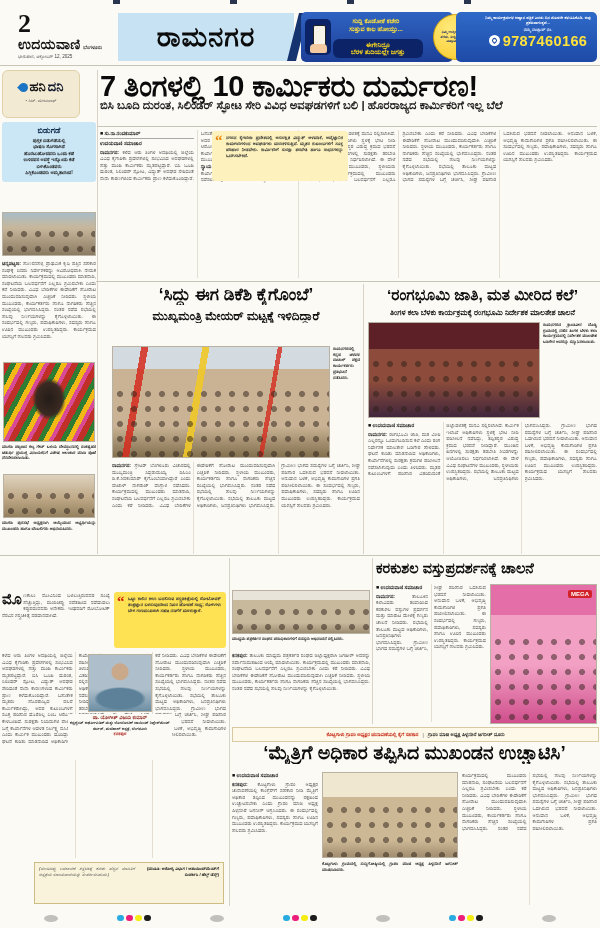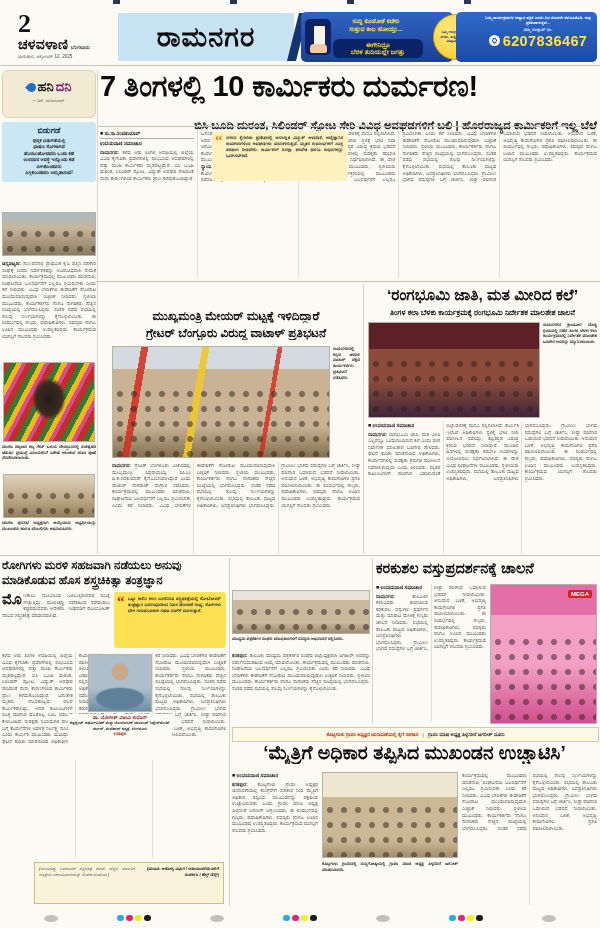--- a/index.html
+++ b/index.html
@@ -50,21 +50,21 @@
   
   .qbox{position:absolute;background:#fdf2bd;border-radius:3px;padding:4px 5px 4px 14px;box-sizing:border-box;overflow:hidden;}
   .qbox.bright{background:#ffe254;}
   .qmark{position:absolute;left:3px;top:1px;font-size:15px;font-weight:bold;color:#e8820a;font-family:"Liberation Serif",serif;}
   .qbox.bright .qmark{color:#d21c0c;}
   .qtext{font-size:4.6px;line-height:6px;font-weight:bold;color:#333;text-align:justify;}
   .hani{background:#f3ead3;border:1px solid #e0d1a8;border-radius:6px;text-align:center;padding-top:8px;box-sizing:border-box;}
   .hani-row{display:flex;align-items:center;justify-content:center;gap:2px;}
   .drop-icon{width:9px;height:9px;background:#1b74c4;border-radius:0 50% 50% 50%;transform:rotate(-45deg);}
   .hani-t1{font-weight:bold;font-size:13px;color:#101010;}
-  .hani-t2{font-weight:bold;font-size:13px;color:#701a75;}
+  .hani-t2{font-weight:bold;font-size:13px;color:#0f172a;}
   .hani-author{font-size:4.4px;color:#444;margin-top:3px;}
   .poem{background:#cbe7f6;border-radius:3px;text-align:center;padding-top:4px;box-sizing:border-box;}
   .poem-title{font-weight:bold;font-size:8px;color:#0d2a4a;margin-bottom:2px;}
   .poem-line{font-size:4.8px;line-height:6.4px;color:#222;font-weight:bold;}
   .notebox{position:absolute;background:#f8f3da;border:1px solid #cdbd85;display:flex;gap:4px;padding:3px 4px;box-sizing:border-box;}
   .note-l{font-size:4.3px;line-height:5.6px;color:#444;font-style:italic;text-align:justify;flex:1.2;}
   .note-r{font-size:4.3px;line-height:5.6px;color:#111;font-weight:bold;text-align:right;flex:1;}
   .kicker{position:absolute;background:#fdf8e7;border:1px solid #d9c9a3;display:flex;align-items:center;justify-content:center;gap:4px;font-size:5px;font-weight:bold;overflow:hidden;white-space:nowrap;}
   .kick-red{color:#c21807;}
   .kick-sep{color:#999;}
@@ -109,21 +109,21 @@
 <div class="page">
 
   <div class="tick" style="left:113px;"></div>
   <div class="tick" style="left:230px;"></div>
   <div class="tick" style="left:347px;"></div>
   <div class="tick" style="left:464px;"></div>
 
   <div class="abs" style="left:18px;top:12px;width:100px;height:50px;">
     <div class="pagenum">2</div>
     <div style="display:flex;align-items:baseline;gap:3px;">
-      <span class="mast-title">ಚಳವಳಾಣಿ</span>
+      <span class="mast-title">ಉದಯವಾಣಿ</span>
       <span class="mast-ed">ಬೆಂಗಳೂರು</span>
     </div>
     <div class="mast-date">ಭಾನುವಾರ, ಅಕ್ಟೋಬರ್ 12, 2025</div>
   </div>
 
   <div class="abs strip" style="left:118px;top:13px;width:176px;height:48px;justify-content:center;">
     <span class="strip-title">ರಾಮನಗರ</span>
   </div>
   <div class="abs strip-flag" style="left:293px;top:13px;width:9px;height:48px;"></div>
 
@@ -140,48 +140,48 @@
     <div class="bubble" style="right:-26px;top:2px;width:46px;height:46px;">
       <span>ನಿಮ್ಮ ಆಸಕ್ತಿಕರ ಫೋಟೋ ತೆಗೆದು, ಸುದ್ದಿ ಟೈಪ್ ಮಾಡಿ ವಾಟ್ಸಾಪ್ ಮಾಡಿ</span>
     </div>
   </div>
 
   <div class="abs ad2" style="left:456px;top:12px;width:141px;height:50px;padding:3px 3px 3px 26px;box-sizing:border-box;">
     <div class="ad2-text">ನಿಮ್ಮ ಕಾರ್ಯಕ್ರಮಗಳ ಆಹ್ವಾನ ಪತ್ರಿಕೆ ಎರಡು ದಿನ ಮೊದಲೇ ಕಳುಹಿಸಿಕೊಡಿ. ಅವು ಪ್ರಕಟವಾಗುತ್ತವೆ...</div>
     <div class="ad2-label" style="margin-top:1px;">ನಮ್ಮ ವಾಟ್ಸಾಪ್ ನಂ.</div>
     <div class="phone-row" style="margin-top:1px;">
       <span class="wa-icon"></span>
-      <span class="phone-num">6207836467</span>
+      <span class="phone-num">9787460166</span>
     </div>
   </div>
 
   <div class="rule" style="left:0;top:65px;width:600px;height:1px;"></div>
 
   <div class="abs lead-hl" style="left:100px;top:70px;width:497px;height:36px;">7 ತಿಂಗಳಲ್ಲಿ 10 ಕಾರ್ಮಿಕರು ದುರ್ಮರಣ!</div>
-  <div class="abs lead-sub" style="left:100px;top:119px;width:497px;height:15px;text-align:right;">ಬಿಸಿ ಬೂದಿ ದುರಂತ, ಸಿಲಿಂಡರ್ ಸ್ಫೋಟ ಸೇರಿ ವಿವಿಧ ಅವಘಡಗಳಿಗೆ ಬಲಿ | ಹೊರರಾಜ್ಯದ ಕಾರ್ಮಿಕರಿಗೆ ಇಲ್ಲ ಬೆಲೆ</div>
+  <div class="abs lead-sub" style="left:100px;top:99px;width:497px;height:15px;">ಬಿಸಿ ಬೂದಿ ದುರಂತ, ಸಿಲಿಂಡರ್ ಸ್ಫೋಟ ಸೇರಿ ವಿವಿಧ ಅವಘಡಗಳಿಗೆ ಬಲಿ | ಹೊರರಾಜ್ಯದ ಕಾರ್ಮಿಕರಿಗೆ ಇಲ್ಲ ಬೆಲೆ</div>
   <div class="rule" style="left:98px;top:126px;width:499px;height:1px;"></div>
 
   <div class="abs bt cols5" style="left:100px;top:130px;width:497px;height:148px;">
     <span class="byline">■ ಸು.ನಾ.ನಂದಕುಮಾರ್</span>
     <span class="agency">ಉದಯವಾಣಿ ಸಮಾಚಾರ</span>
     <span class="dl">ರಾಮನಗರ:</span>
     <span>ಕಳೆದ ಆರು ತಿಂಗಳ ಅವಧಿಯಲ್ಲಿ ಜಿಲ್ಲೆಯ ವಿವಿಧ ಕೈಗಾರಿಕಾ ಪ್ರದೇಶಗಳಲ್ಲಿ ಸಂಭವಿಸಿದ ಅವಘಡಗಳಲ್ಲಿ ಹತ್ತು ಮಂದಿ ಕಾರ್ಮಿಕರು ಮೃತಪಟ್ಟಿದ್ದಾರೆ. ಬಿಸಿ ಬೂದಿ ದುರಂತ, ಸಿಲಿಂಡರ್ ಸ್ಫೋಟ, ವಿದ್ಯುತ್ ಅವಘಡ ಸೇರಿದಂತೆ ನಾನಾ ಕಾರಣಗಳಿಂದ ಕಾರ್ಮಿಕರು ಪ್ರಾಣ ಕಳೆದುಕೊಂಡಿದ್ದಾರೆ. ಬಹುತೇಕ ಮೃತರು ಹೊರರಾಜ್ಯದ ವಲಸೆ ಕಾರ್ಮಿಕರಾಗಿದ್ದು, ಅವರ ಕುಟುಂಬಗಳಿಗೆ ಸೂಕ್ತ ಪರಿಹಾರ ದೊರೆತಿಲ್ಲ ಎಂಬ ಆರೋಪ ಕೇಳಿಬಂದಿದೆ. ಸುರಕ್ಷತಾ ನಿಯಮಗಳ ಪಾಲನೆ ಬಗ್ಗೆ ಕಾರ್ಖಾನೆಗಳ ಆಡಳಿತ ನಿರ್ಲಕ್ಷ್ಯ ವಹಿಸಿದೆ ಎಂದು ಕಾರ್ಮಿಕ ಮುಖಂಡರು ದೂರಿದ್ದಾರೆ.</span>
     <span class="xhead">ಹೊರರಾಜ್ಯದವರಿಗೆ ಸಿಗದ ನ್ಯಾಯ:</span>
     <span>ಘಟನೆ ಕುರಿತು ಮಾತನಾಡಿದ ಅಧಿಕಾರಿಗಳು, ಕಾರ್ಖಾನೆಗಳಲ್ಲಿ ಸುರಕ್ಷತಾ ಕ್ರಮಗಳ ಪರಿಶೀಲನೆ ನಡೆಸಲಾಗುವುದು ಎಂದು ತಿಳಿಸಿದರು. ಮೃತರ ಕುಟುಂಬಗಳಿಗೆ ಪರಿಹಾರ ವಿತರಿಸುವಂತೆ ಜಿಲ್ಲಾಡಳಿತಕ್ಕೆ ಮನವಿ ಸಲ್ಲಿಸಲಾಗಿದೆ. ಕಾರ್ಮಿಕ ಇಲಾಖೆ ಅಧಿಕಾರಿಗಳು ಸ್ಥಳಕ್ಕೆ ಭೇಟಿ ನೀಡಿ ಪರಿಶೀಲನೆ ನಡೆಸಿದ್ದು, ತಪ್ಪಿತಸ್ಥರ ವಿರುದ್ಧ ಕ್ರಮದ ಭರವಸೆ ನೀಡಿದ್ದಾರೆ. ಮುಂದಿನ ದಿನಗಳಲ್ಲಿ ಸುರಕ್ಷತಾ ತರಬೇತಿ ಶಿಬಿರಗಳನ್ನು ಆಯೋಜಿಸಲು ನಿರ್ಧರಿಸಲಾಗಿದೆ. ಈ ವೇಳೆ ವಿವಿಧ ಸಂಘಟನೆಗಳ ಮುಖಂಡರು, ಸ್ಥಳೀಯರು ಉಪಸ್ಥಿತರಿದ್ದರು.</span>
     <span>ಕಾರ್ಯಕ್ರಮದಲ್ಲಿ ಮುಖಂಡರು ಮಾತನಾಡಿ, ಸಂಘಟನೆಯ ಬಲವರ್ಧನೆಗೆ ಎಲ್ಲರೂ ಶ್ರಮಿಸಬೇಕು ಎಂದು ಕರೆ ನೀಡಿದರು. ವಿವಿಧ ಬೇಡಿಕೆಗಳ ಈಡೇರಿಕೆಗೆ ಹೋರಾಟ ಮುಂದುವರಿಸುವುದಾಗಿ ಎಚ್ಚರಿಕೆ ನೀಡಿದರು. ಸ್ಥಳೀಯ ಮುಖಂಡರು, ಕಾರ್ಯಕರ್ತರು ಹಾಗೂ ನಾಗರಿಕರು ಹೆಚ್ಚಿನ ಸಂಖ್ಯೆಯಲ್ಲಿ ಭಾಗವಹಿಸಿದ್ದರು. ನಂತರ ನಡೆದ ಸಭೆಯಲ್ಲಿ ಹಲವು ನಿರ್ಣಯಗಳನ್ನು ಕೈಗೊಳ್ಳಲಾಯಿತು.</span>
     <span>ಸಭೆಯಲ್ಲಿ ತಾಲೂಕು ಮಟ್ಟದ ಅಧಿಕಾರಿಗಳು, ಜನಪ್ರತಿನಿಧಿಗಳು ಭಾಗವಹಿಸಿದ್ದರು. ಗ್ರಾಮೀಣ ಭಾಗದ ಸಮಸ್ಯೆಗಳ ಬಗ್ಗೆ ಚರ್ಚಿಸಿ, ಶೀಘ್ರ ಪರಿಹಾರ ಒದಗಿಸುವ ಭರವಸೆ ನೀಡಲಾಯಿತು. ಅನುದಾನ ಬಳಕೆ, ಅಭಿವೃದ್ಧಿ ಕಾಮಗಾರಿಗಳ ಪ್ರಗತಿ ಪರಿಶೀಲಿಸಲಾಯಿತು.</span>
     <span>ಈ ಸಂದರ್ಭದಲ್ಲಿ ಗಣ್ಯರು, ಪದಾಧಿಕಾರಿಗಳು, ಸದಸ್ಯರು ಹಾಗೂ ಊರಿನ ಮುಖಂಡರು ಉಪಸ್ಥಿತರಿದ್ದರು. ಕಾರ್ಯಕ್ರಮದ ಯಶಸ್ಸಿಗೆ ಹಲವರು ಶ್ರಮಿಸಿದರು.</span>
   </div>
 
   <div class="qbox" style="left:212px;top:131px;width:136px;height:50px;">
     <span class="qmark">“</span>
     <div class="qtext">ನಗರದ ಕೈಗಾರಿಕಾ ಪ್ರದೇಶದಲ್ಲಿ ಅಸುರಕ್ಷಿತ ವಿದ್ಯುತ್ ಅಳವಡಿಕೆ, ಅವೈಜ್ಞಾನಿಕ ಕಾಮಗಾರಿಗಳಿಂದ ಅವಘಡಗಳು ಮರುಕಳಿಸುತ್ತಿವೆ. ಮೃತರ ಕುಟುಂಬಗಳಿಗೆ ಸೂಕ್ತ ಪರಿಹಾರ ನೀಡಬೇಕು. ಕಾರ್ಮಿಕರಿಗೆ ಸುರಕ್ಷಾ ತರಬೇತಿ ಹಾಗೂ ಸಾಧನಗಳನ್ನು ಒದಗಿಸಬೇಕಿದೆ.</div>
   </div>
 
-  <div class="abs hani" style="left:2px;top:70px;width:94px;height:48px;">
+  <div class="abs hani" style="left:2px;top:70px;width:78px;height:48px;">
     <div class="hani-row">
       <span class="drop-icon"></span>
       <span class="hani-t1">ಹನಿ</span>
       <span class="hani-t2">ದನಿ</span>
     </div>
     <div class="hani-author">• ಎಚ್. ಮಂಜುನಾಥ್</div>
   </div>
 
   <div class="abs poem" style="left:2px;top:122px;width:94px;height:60px;">
     <div class="poem-title">ಬಿಡುಗಡೆ</div>
@@ -204,22 +204,22 @@
   <div class="photo ph-ganesha" style="left:3px;top:362px;width:92px;height:80px;"></div>
   <div class="abs caption" style="left:2px;top:444px;width:94px;height:28px;">ಮಾಗಡಿ ಪಟ್ಟಣದ ಕಲ್ಯ ಗೇಟ್ ಬಳಿಯ ದೇವಸ್ಥಾನದಲ್ಲಿ ಸಂಕಷ್ಟಹರ ಚತುರ್ಥಿ ಪ್ರಯುಕ್ತ ವಿನಾಯಕನಿಗೆ ವಿಶೇಷ ಅಲಂಕಾರ ಮಾಡಿ ಪೂಜೆ ನೆರವೇರಿಸಲಾಯಿತು.</div>
 
   <div class="photo crowd ph-felicitation" style="left:3px;top:474px;width:92px;height:44px;"></div>
   <div class="abs caption" style="left:2px;top:520px;width:94px;height:32px;">ಮಾಗಡಿ ಪುರಸಭೆ ಅಧ್ಯಕ್ಷರಾಗಿ ಆಯ್ಕೆಯಾದ ಅಭ್ಯರ್ಥಿಯನ್ನು ಮುಖಂಡರು ಹಾಗೂ ಬೆಂಬಲಿಗರು ಅಭಿನಂದಿಸಿದರು.</div>
 
   <div class="vrule" style="left:97px;top:70px;height:484px;"></div>
   <div class="rule" style="left:96px;top:281px;width:504px;height:1px;"></div>
   <div class="vrule" style="left:363px;top:284px;height:270px;"></div>
 
+  <div class="abs hl-m" style="left:112px;top:285px;width:248px;font-size:17px;">‘ಸಿದ್ದು ಈಗ ಡಿಕೆಶಿ ಕೈಗೊಂಬೆ’</div>
   <div class="abs hl-m" style="left:112px;top:309px;width:248px;font-size:12px;">ಮುಖ್ಯಮಂತ್ರಿ ಮೇಯರ್ ಮಟ್ಟಕ್ಕೆ ಇಳಿದಿದ್ದಾರೆ</div>
-  <div class="abs hl-m" style="left:112px;top:326px;width:248px;font-size:12px;">ಗ್ರೇಟರ್ ಬೆಂಗ್ಳೂರು ವಿರುದ್ಧ ವಾಟಾಳ್ ಪ್ರತಿಭಟನೆ</div>
   <div class="photo crowd ph-protest" style="left:112px;top:346px;width:218px;height:112px;"></div>
   <div class="abs caption" style="left:333px;top:346px;width:27px;height:112px;">ರಾಮನಗರದಲ್ಲಿ ಕನ್ನಡ ಚಳವಳಿ ವಾಟಾಳ್ ಪಕ್ಷದ ಕಾರ್ಯಕರ್ತರು ಪ್ರತಿಭಟನೆ ನಡೆಸಿದರು.</div>
   <div class="abs bt cols3" style="left:112px;top:462px;width:248px;height:92px;">
     <span class="dl">ರಾಮನಗರ:</span>
     <span>ಗ್ರೇಟರ್ ಬೆಂಗಳೂರು ವಿಚಾರದಲ್ಲಿ ಮುಖ್ಯಮಂತ್ರಿ ಸಿದ್ದರಾಮಯ್ಯ ಡಿಸಿಎಂ ಡಿ.ಕೆ.ಶಿವಕುಮಾರ್ ಕೈಗೊಂಬೆಯಾಗಿದ್ದಾರೆ ಎಂದು ವಾಟಾಳ್ ನಾಗರಾಜ್ ವಾಗ್ದಾಳಿ ನಡೆಸಿದರು.</span>
     <span>ಕಾರ್ಯಕ್ರಮದಲ್ಲಿ ಮುಖಂಡರು ಮಾತನಾಡಿ, ಸಂಘಟನೆಯ ಬಲವರ್ಧನೆಗೆ ಎಲ್ಲರೂ ಶ್ರಮಿಸಬೇಕು ಎಂದು ಕರೆ ನೀಡಿದರು. ವಿವಿಧ ಬೇಡಿಕೆಗಳ ಈಡೇರಿಕೆಗೆ ಹೋರಾಟ ಮುಂದುವರಿಸುವುದಾಗಿ ಎಚ್ಚರಿಕೆ ನೀಡಿದರು. ಸ್ಥಳೀಯ ಮುಖಂಡರು, ಕಾರ್ಯಕರ್ತರು ಹಾಗೂ ನಾಗರಿಕರು ಹೆಚ್ಚಿನ ಸಂಖ್ಯೆಯಲ್ಲಿ ಭಾಗವಹಿಸಿದ್ದರು. ನಂತರ ನಡೆದ ಸಭೆಯಲ್ಲಿ ಹಲವು ನಿರ್ಣಯಗಳನ್ನು ಕೈಗೊಳ್ಳಲಾಯಿತು.</span>
     <span>ಸಭೆಯಲ್ಲಿ ತಾಲೂಕು ಮಟ್ಟದ ಅಧಿಕಾರಿಗಳು, ಜನಪ್ರತಿನಿಧಿಗಳು ಭಾಗವಹಿಸಿದ್ದರು. ಗ್ರಾಮೀಣ ಭಾಗದ ಸಮಸ್ಯೆಗಳ ಬಗ್ಗೆ ಚರ್ಚಿಸಿ, ಶೀಘ್ರ ಪರಿಹಾರ ಒದಗಿಸುವ ಭರವಸೆ ನೀಡಲಾಯಿತು. ಅನುದಾನ ಬಳಕೆ, ಅಭಿವೃದ್ಧಿ ಕಾಮಗಾರಿಗಳ ಪ್ರಗತಿ ಪರಿಶೀಲಿಸಲಾಯಿತು.</span>
     <span>ಈ ಸಂದರ್ಭದಲ್ಲಿ ಗಣ್ಯರು, ಪದಾಧಿಕಾರಿಗಳು, ಸದಸ್ಯರು ಹಾಗೂ ಊರಿನ ಮುಖಂಡರು ಉಪಸ್ಥಿತರಿದ್ದರು. ಕಾರ್ಯಕ್ರಮದ ಯಶಸ್ಸಿಗೆ ಹಲವರು ಶ್ರಮಿಸಿದರು.</span>
   </div>
 
@@ -233,24 +233,20 @@
     <span>ರಂಗಭೂಮಿ ಜಾತಿ, ಮತ ಮೀರಿ ಎಲ್ಲರನ್ನೂ ಒಂದುಗೂಡಿಸುವ ಕಲೆ ಎಂದು ರಂಗ ನಿರ್ದೇಶಕ ಮಾಲತೇಶ ಬಡಿಗೇರ ಹೇಳಿದರು.</span>
     <span>ಘಟನೆ ಕುರಿತು ಮಾತನಾಡಿದ ಅಧಿಕಾರಿಗಳು, ಕಾರ್ಖಾನೆಗಳಲ್ಲಿ ಸುರಕ್ಷತಾ ಕ್ರಮಗಳ ಪರಿಶೀಲನೆ ನಡೆಸಲಾಗುವುದು ಎಂದು ತಿಳಿಸಿದರು. ಮೃತರ ಕುಟುಂಬಗಳಿಗೆ ಪರಿಹಾರ ವಿತರಿಸುವಂತೆ ಜಿಲ್ಲಾಡಳಿತಕ್ಕೆ ಮನವಿ ಸಲ್ಲಿಸಲಾಗಿದೆ. ಕಾರ್ಮಿಕ ಇಲಾಖೆ ಅಧಿಕಾರಿಗಳು ಸ್ಥಳಕ್ಕೆ ಭೇಟಿ ನೀಡಿ ಪರಿಶೀಲನೆ ನಡೆಸಿದ್ದು, ತಪ್ಪಿತಸ್ಥರ ವಿರುದ್ಧ ಕ್ರಮದ ಭರವಸೆ ನೀಡಿದ್ದಾರೆ. ಮುಂದಿನ ದಿನಗಳಲ್ಲಿ ಸುರಕ್ಷತಾ ತರಬೇತಿ ಶಿಬಿರಗಳನ್ನು ಆಯೋಜಿಸಲು ನಿರ್ಧರಿಸಲಾಗಿದೆ. ಈ ವೇಳೆ ವಿವಿಧ ಸಂಘಟನೆಗಳ ಮುಖಂಡರು, ಸ್ಥಳೀಯರು ಉಪಸ್ಥಿತರಿದ್ದರು.</span>
     <span>ಸಭೆಯಲ್ಲಿ ತಾಲೂಕು ಮಟ್ಟದ ಅಧಿಕಾರಿಗಳು, ಜನಪ್ರತಿನಿಧಿಗಳು ಭಾಗವಹಿಸಿದ್ದರು. ಗ್ರಾಮೀಣ ಭಾಗದ ಸಮಸ್ಯೆಗಳ ಬಗ್ಗೆ ಚರ್ಚಿಸಿ, ಶೀಘ್ರ ಪರಿಹಾರ ಒದಗಿಸುವ ಭರವಸೆ ನೀಡಲಾಯಿತು. ಅನುದಾನ ಬಳಕೆ, ಅಭಿವೃದ್ಧಿ ಕಾಮಗಾರಿಗಳ ಪ್ರಗತಿ ಪರಿಶೀಲಿಸಲಾಯಿತು.</span>
     <span>ಈ ಸಂದರ್ಭದಲ್ಲಿ ಗಣ್ಯರು, ಪದಾಧಿಕಾರಿಗಳು, ಸದಸ್ಯರು ಹಾಗೂ ಊರಿನ ಮುಖಂಡರು ಉಪಸ್ಥಿತರಿದ್ದರು. ಕಾರ್ಯಕ್ರಮದ ಯಶಸ್ಸಿಗೆ ಹಲವರು ಶ್ರಮಿಸಿದರು.</span>
   </div>
 
   <div class="rule" style="left:0;top:555px;width:600px;height:1px;"></div>
   <div class="vrule" style="left:229px;top:558px;height:348px;"></div>
   <div class="vrule" style="left:372px;top:558px;height:166px;"></div>
 
-  <div class="abs" style="left:2px;top:558px;width:226px;font-weight:bold;font-size:11.5px;line-height:15px;color:#0d0d0d;">
-    <div>ರೋಗಿಗಳು ಮರಳಿ ಸಹಜವಾಗಿ ನಡೆಯಲು ಅನುವು</div>
-    <div>ಮಾಡಿಕೊಡುವ ಹೊಸ ಶಸ್ತ್ರಚಿಕಿತ್ಸಾ ತಂತ್ರಜ್ಞಾನ</div>
-  </div>
   <div class="abs bt" style="left:2px;top:592px;width:108px;height:58px;">
     <span class="dropcap">ಮೊ</span>
     <span>ಣಕಾಲು ನೋವಿನಿಂದ ಬಳಲುತ್ತಿರುವವರ ಸಂಖ್ಯೆ ಹೆಚ್ಚುತ್ತಿದ್ದು, ಮಂಡಿಚಿಪ್ಪು ಸವೆತದಿಂದ ನಡೆದಾಡಲು ಕಷ್ಟಪಡುವವರು ಅನೇಕರು. ಇಂಥವರಿಗೆ ರೋಬೋಟಿಕ್ ನೆರವಿನ ಶಸ್ತ್ರಚಿಕಿತ್ಸೆ ವರದಾನವಾಗಿದೆ.</span>
   </div>
   <div class="qbox bright" style="left:114px;top:592px;width:112px;height:56px;">
     <span class="qmark">“</span>
     <div class="qtext">ಒಟ್ಟು ಕಾಲಿನ ಕೀಲು ಬದಲಿಸುವ ಶಸ್ತ್ರಚಿಕಿತ್ಸೆಯಲ್ಲಿ ರೋಬೋಟಿಕ್ ತಂತ್ರಜ್ಞಾನ ಬಳಸುವುದರಿಂದ ನಿಖರ ಜೋಡಣೆ ಸಾಧ್ಯ; ರೋಗಿಗಳು ಬೇಗ ಗುಣಮುಖರಾಗಿ ಸಹಜ ನಡಿಗೆಗೆ ಮರಳುತ್ತಾರೆ.</div>
   </div>
   <div class="abs bt cols3" style="left:2px;top:652px;width:224px;height:206px;">
     <span>ಕಳೆದ ಆರು ತಿಂಗಳ ಅವಧಿಯಲ್ಲಿ ಜಿಲ್ಲೆಯ ವಿವಿಧ ಕೈಗಾರಿಕಾ ಪ್ರದೇಶಗಳಲ್ಲಿ ಸಂಭವಿಸಿದ ಅವಘಡಗಳಲ್ಲಿ ಹತ್ತು ಮಂದಿ ಕಾರ್ಮಿಕರು ಮೃತಪಟ್ಟಿದ್ದಾರೆ. ಬಿಸಿ ಬೂದಿ ದುರಂತ, ಸಿಲಿಂಡರ್ ಸ್ಫೋಟ, ವಿದ್ಯುತ್ ಅವಘಡ ಸೇರಿದಂತೆ ನಾನಾ ಕಾರಣಗಳಿಂದ ಕಾರ್ಮಿಕರು ಪ್ರಾಣ ಕಳೆದುಕೊಂಡಿದ್ದಾರೆ. ಬಹುತೇಕ ಮೃತರು ಹೊರರಾಜ್ಯದ ವಲಸೆ ಕಾರ್ಮಿಕರಾಗಿದ್ದು, ಅವರ ಕುಟುಂಬಗಳಿಗೆ ಸೂಕ್ತ ಪರಿಹಾರ ದೊರೆತಿಲ್ಲ ಎಂಬ ಆರೋಪ ಕೇಳಿಬಂದಿದೆ. ಸುರಕ್ಷತಾ ನಿಯಮಗಳ ಪಾಲನೆ ಬಗ್ಗೆ ಕಾರ್ಖಾನೆಗಳ ಆಡಳಿತ ನಿರ್ಲಕ್ಷ್ಯ ವಹಿಸಿದೆ ಎಂದು ಕಾರ್ಮಿಕ ಮುಖಂಡರು ದೂರಿದ್ದಾರೆ.</span>

